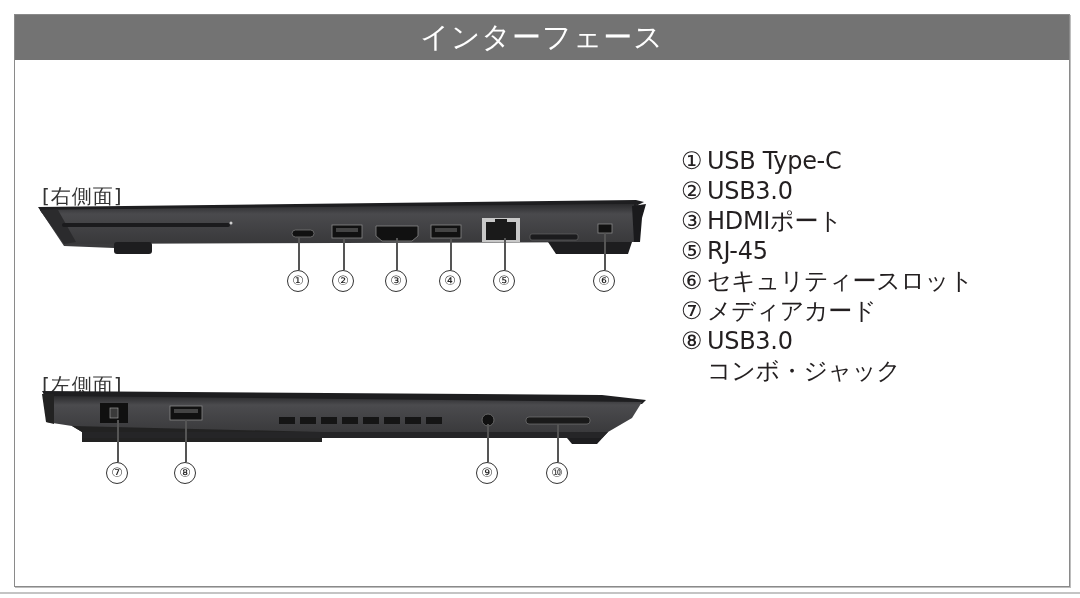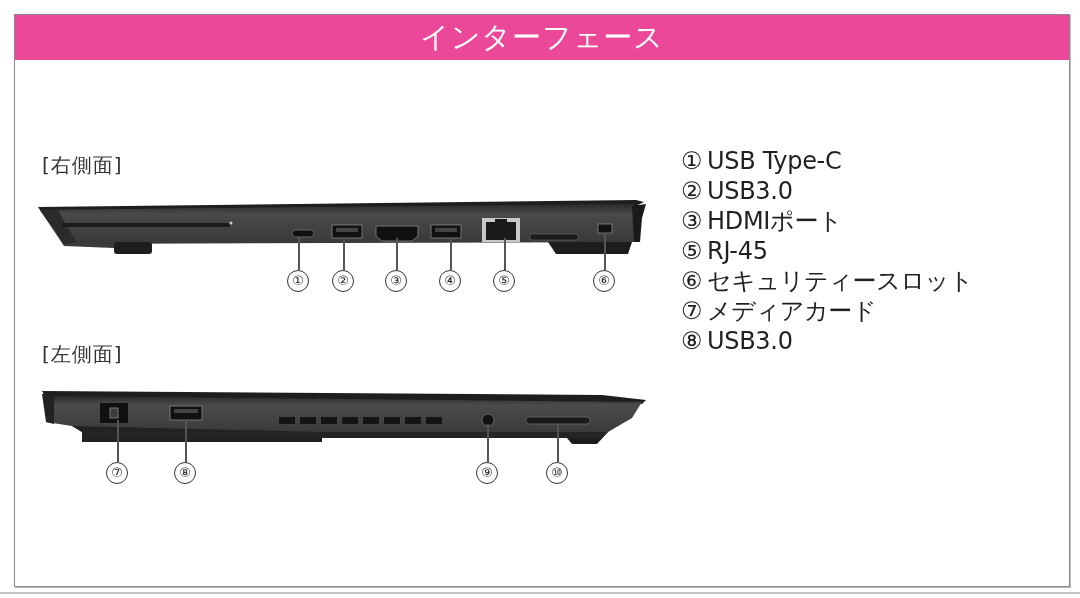--- a/index.html
+++ b/index.html
@@ -1,23 +1,23 @@
 <!DOCTYPE html>
 <html><head>
 <meta charset="utf-8">
 <style>
   html, body { margin:0; padding:0; background:#ffffff; }
   body { width:1080px; height:598px; position:relative; overflow:hidden;
          font-family:"DejaVu Sans","Liberation Sans",sans-serif; color:#222; }
   .frame { position:absolute; left:14px; top:14px; width:1054px; height:571px;
            border:1px solid #8a8a8a; box-shadow:1px 1px 0 #bdbdbd; background:#fff; }
-  .title-bar { position:absolute; left:0; top:0; right:0; height:45px; background:#ec4899;
+  .title-bar { position:absolute; left:0; top:0; right:0; height:45px; background:#737373;
                display:flex; align-items:center; justify-content:center; }
   .title-bar span { color:#fff; font-size:29px; letter-spacing:1px; line-height:1; }
-  .section-label { position:absolute; font-size:20px; color:#333; letter-spacing:1px; }
+  .section-label { position:absolute; font-size:20px; color:#333; letter-spacing:1px;margin-top:31px; }
   .laptop { position:absolute; }
   .legend { position:absolute; left:681px; top:146px; width:360px; }
   .legend-item { font-size:24px; line-height:30px; color:#231f20; white-space:nowrap; letter-spacing:-0.3px; }
   .legend-item .num { display:inline-block; width:26px; }
   .legend-item.cont { padding-left:26px; }
   .callout { position:absolute; width:20px; height:20px; border:1.3px solid #333; border-radius:50%;
              font-size:13px; line-height:20px; text-align:center; color:#222; background:#fff; box-sizing:content-box; }
   .leader { position:absolute; width:1.5px; background:#555; }
   .bottom-rule { position:absolute; left:0; right:0; top:592px; height:2px; background:#c4c4c4; }
 </style>
@@ -145,15 +145,16 @@
 <div class="callout" style="left:546px; top:462px;">⑩</div>
 
 <div class="legend">
   <div class="legend-item"><span class="num">①</span><span>USB Type-C</span></div>
   <div class="legend-item"><span class="num">②</span><span>USB3.0</span></div>
   <div class="legend-item"><span class="num">③</span><span>HDMIポート</span></div>
   <div class="legend-item"><span class="num">⑤</span><span>RJ-45</span></div>
   <div class="legend-item"><span class="num">⑥</span><span>セキュリティースロット</span></div>
   <div class="legend-item"><span class="num">⑦</span><span>メディアカード</span></div>
   <div class="legend-item"><span class="num">⑧</span><span>USB3.0</span></div>
+  <div class="legend-item cont"><span>コンボ・ジャック</span></div>
 </div>
 
 <div class="bottom-rule"></div>
 
 </body></html>

